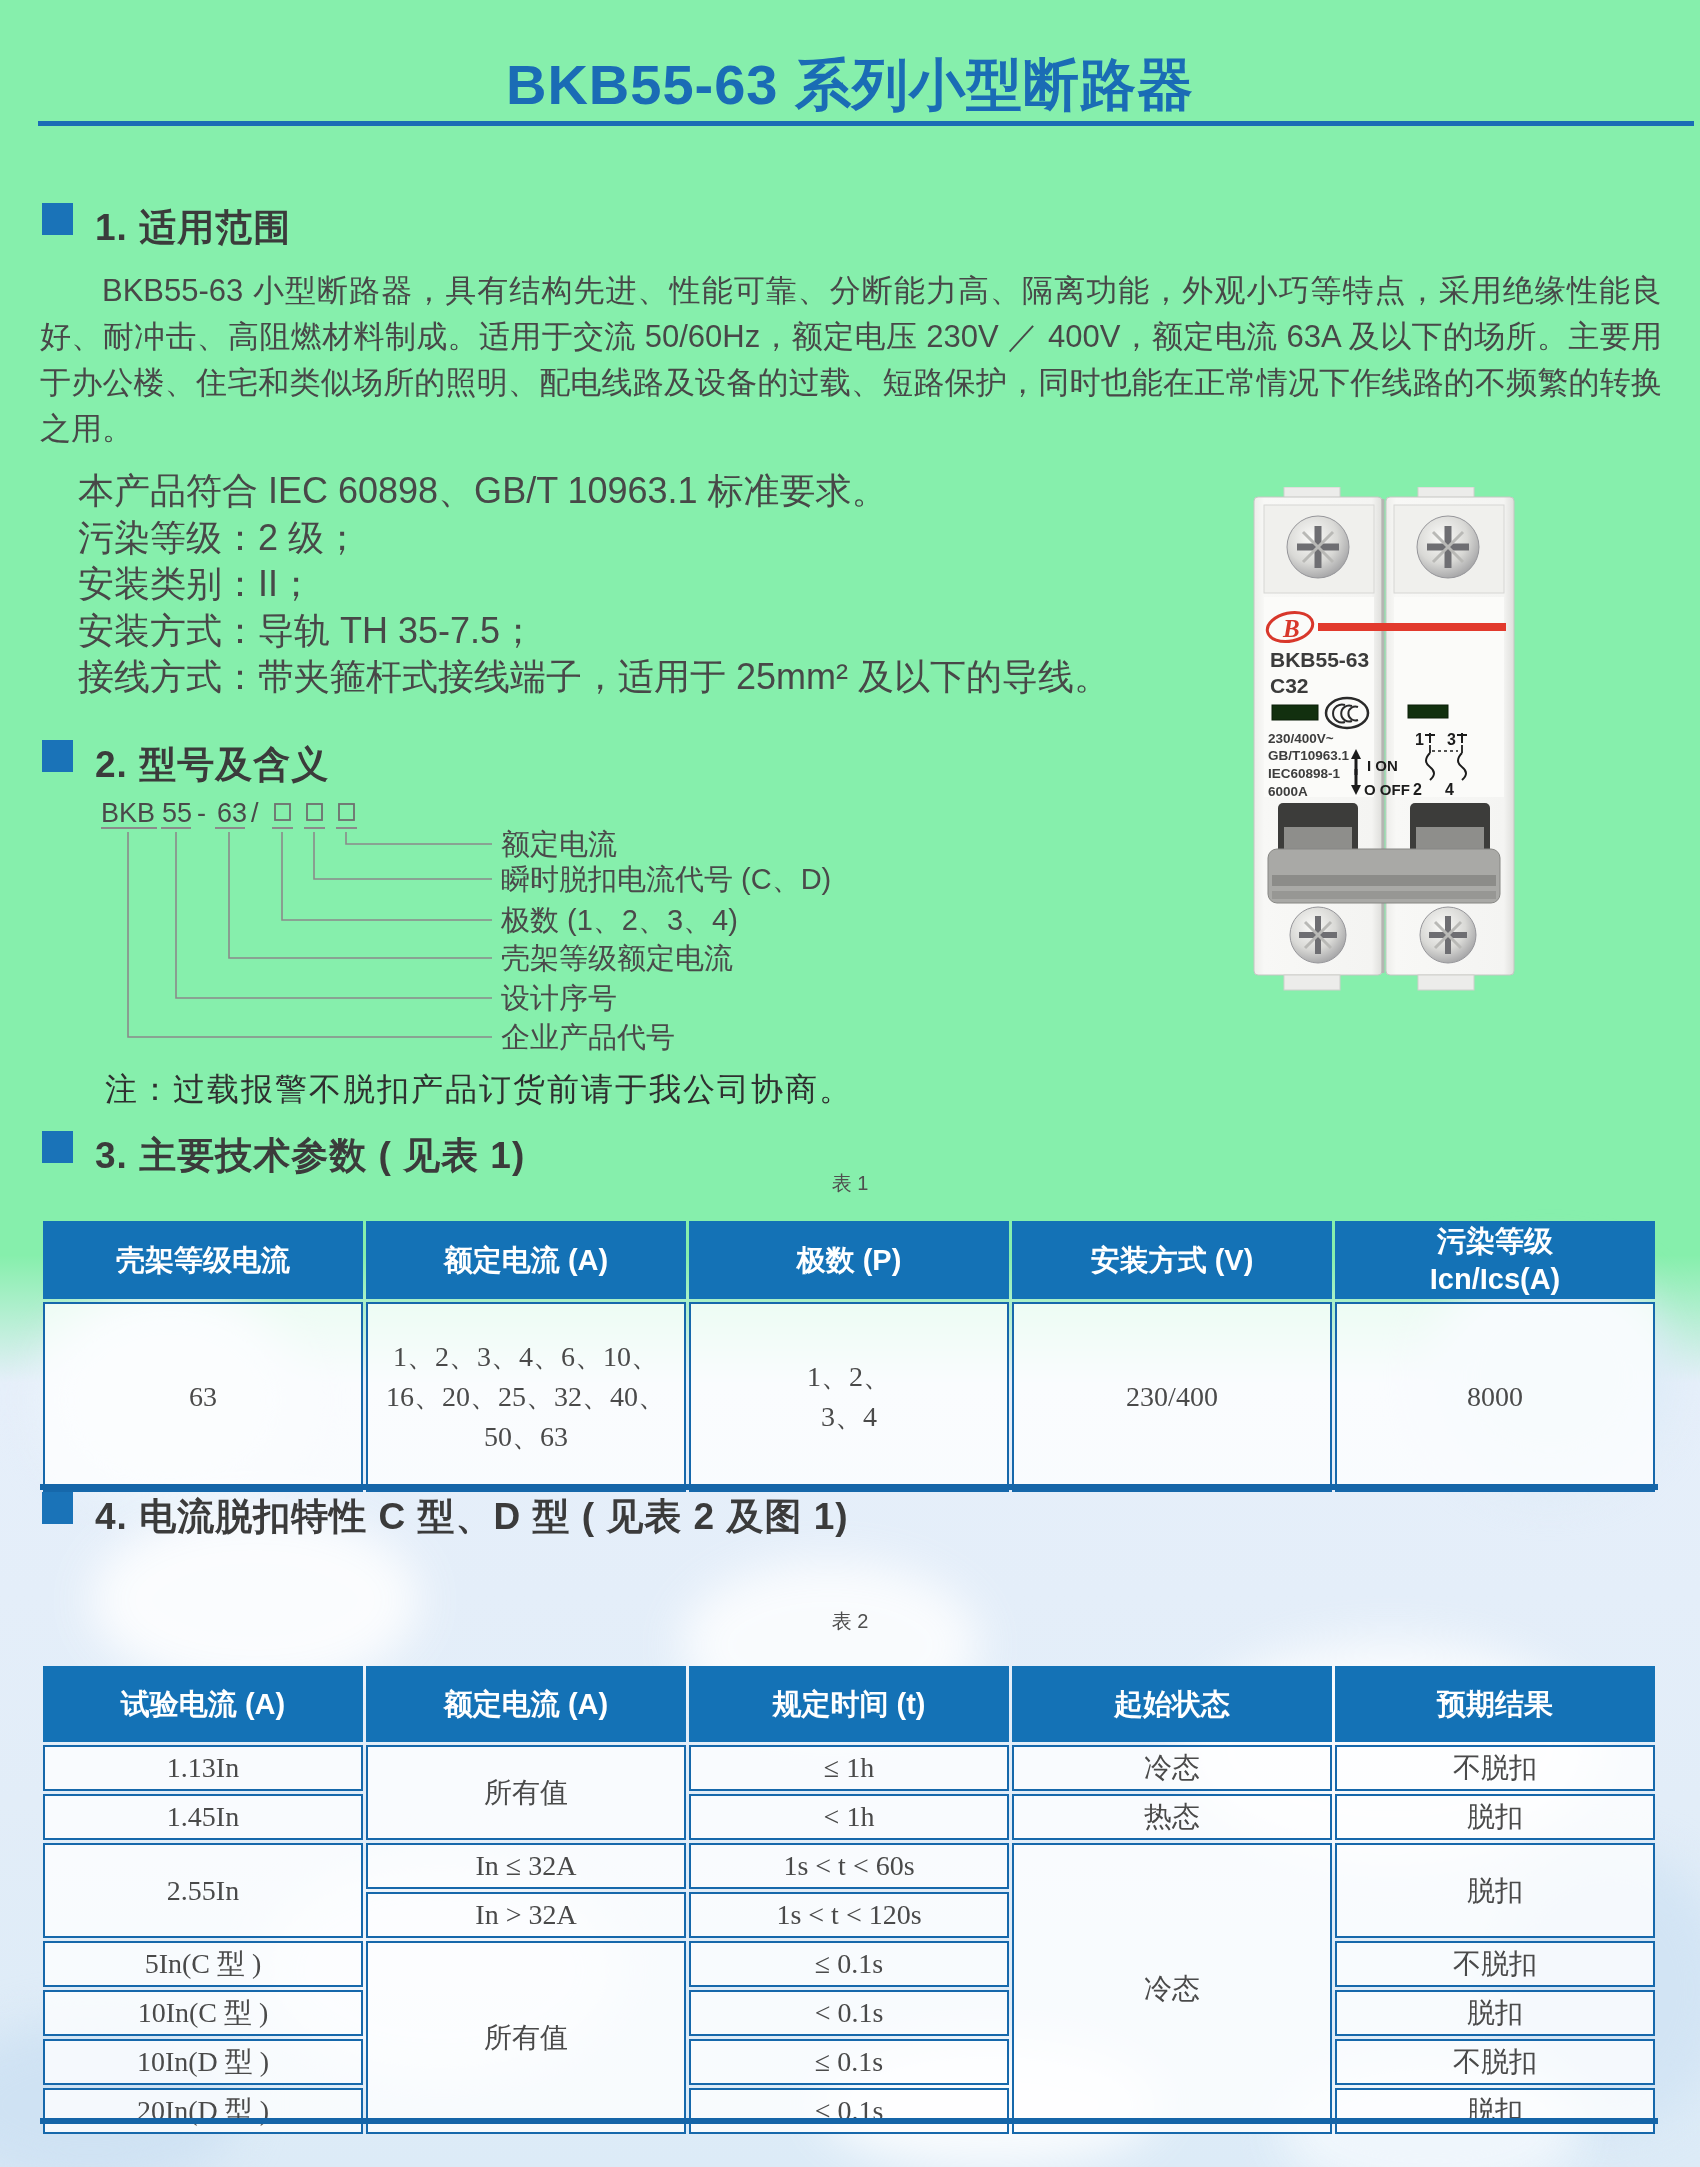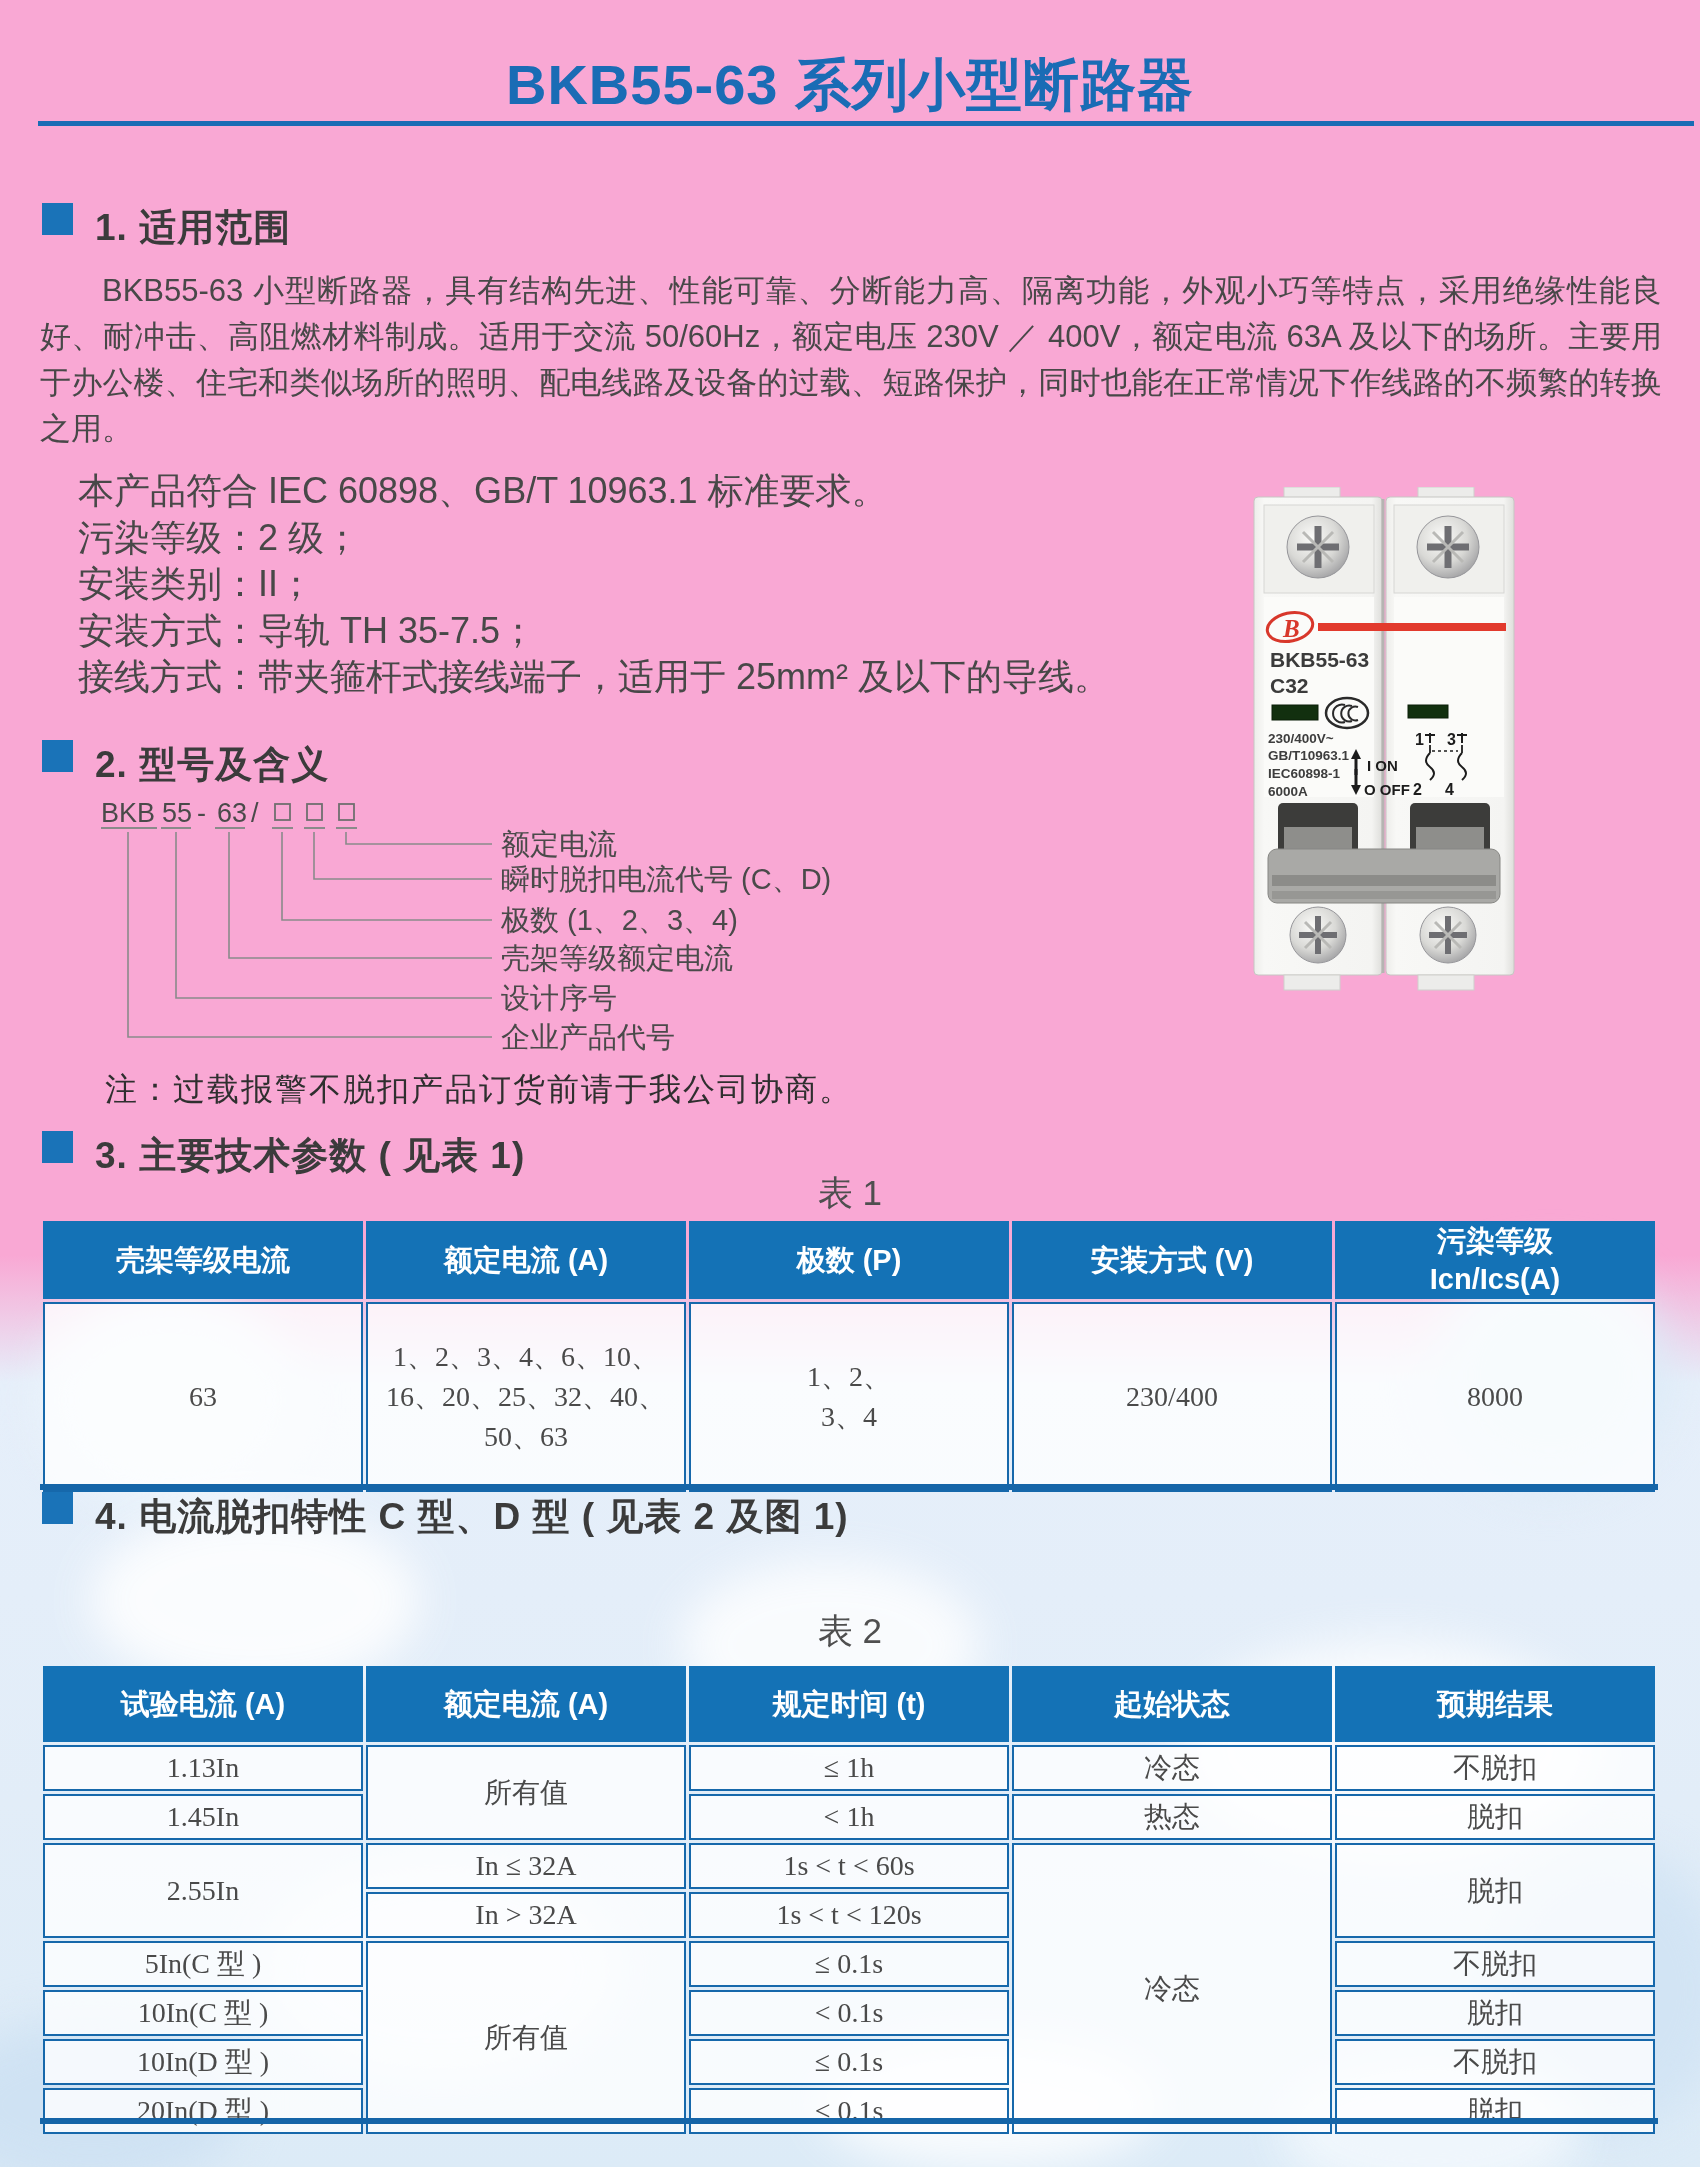--- a/index.html
+++ b/index.html
@@ -1,37 +1,37 @@
 <!DOCTYPE html>
 <html><head>
 <meta charset="utf-8">
 <style>
   html,body{margin:0;padding:0;background:#ffffff;}
-  #page{position:relative;width:1700px;height:2167px;background:#f9a8d4;overflow:hidden;
+  #page{position:relative;width:1700px;height:2167px;background:#86efac;overflow:hidden;
         font-family:"Liberation Sans",sans-serif;}
   
   .bg-base{position:absolute;left:0;top:1255px;width:1700px;height:912px;
     background:linear-gradient(180deg,rgba(231,240,249,0) 0%, #e6effa 14%, #e2edf8 60%, #dcebf7 100%);}
   .blob{position:absolute;border-radius:50%;filter:blur(22px);}
   
   .doc-title{position:absolute;left:0;top:48px;width:1700px;text-align:center;
     font-size:56px;font-weight:bold;color:#1a6cb5;letter-spacing:1px;}
   .title-rule{position:absolute;left:38px;top:121px;width:1656px;height:5px;background:#1a6cb5;}
   
   .sec{position:absolute;display:flex;align-items:flex-start;}
   .sec .sq{width:31px;height:32px;background:#1a73b8;margin-right:22px;flex:0 0 auto;}
   .sec .txt{font-size:37px;font-weight:bold;color:#3b3b3b;letter-spacing:1px;}
   
   .para{position:absolute;left:40px;top:268px;width:1622px;font-size:31px;line-height:46px;
     color:#484848;text-align:justify;text-indent:2em;}
   .specs{position:absolute;left:78px;top:468px;width:1080px;}
   .specs div{font-size:36px;color:#484848;height:46.5px;line-height:46.5px;white-space:nowrap;}
   .note{position:absolute;left:105px;top:1068px;font-family:"Liberation Serif","DejaVu Serif",serif;
     font-size:32px;color:#2f2f2f;letter-spacing:2px;}
-  .tcaption{position:absolute;left:0;width:1700px;text-align:center;font-size:35px;color:#4f4f4f;}
+  .tcaption{position:absolute;left:0;width:1700px;text-align:center;font-size:20px;color:#4f4f4f;}
   
   table.spec{position:absolute;left:40px;width:1618px;border-collapse:separate;border-spacing:3px;
     table-layout:fixed;}
   table.spec th{background:#1472b6;color:#ffffff;font-size:29px;font-weight:bold;
     text-align:center;vertical-align:middle;white-space:pre-line;line-height:38px;}
   table.spec td{border:2px solid #1668ab;background:rgba(255,255,255,0.78);
     font-family:"Liberation Serif","DejaVu Serif",serif;font-size:28px;color:#4a4a4a;
     text-align:center;vertical-align:middle;white-space:pre-line;line-height:40px;}
   #table1 th{height:74px;}
   #table1 td{height:184px;}

